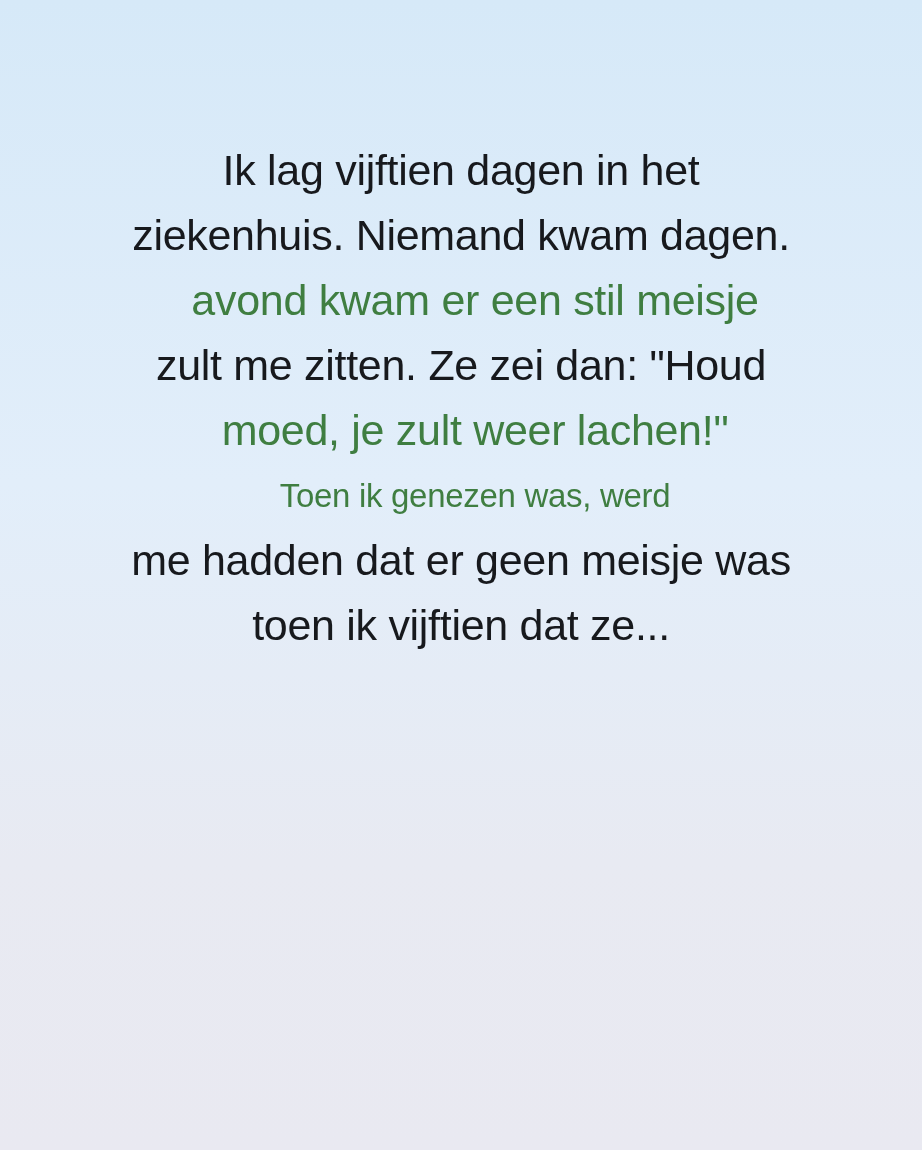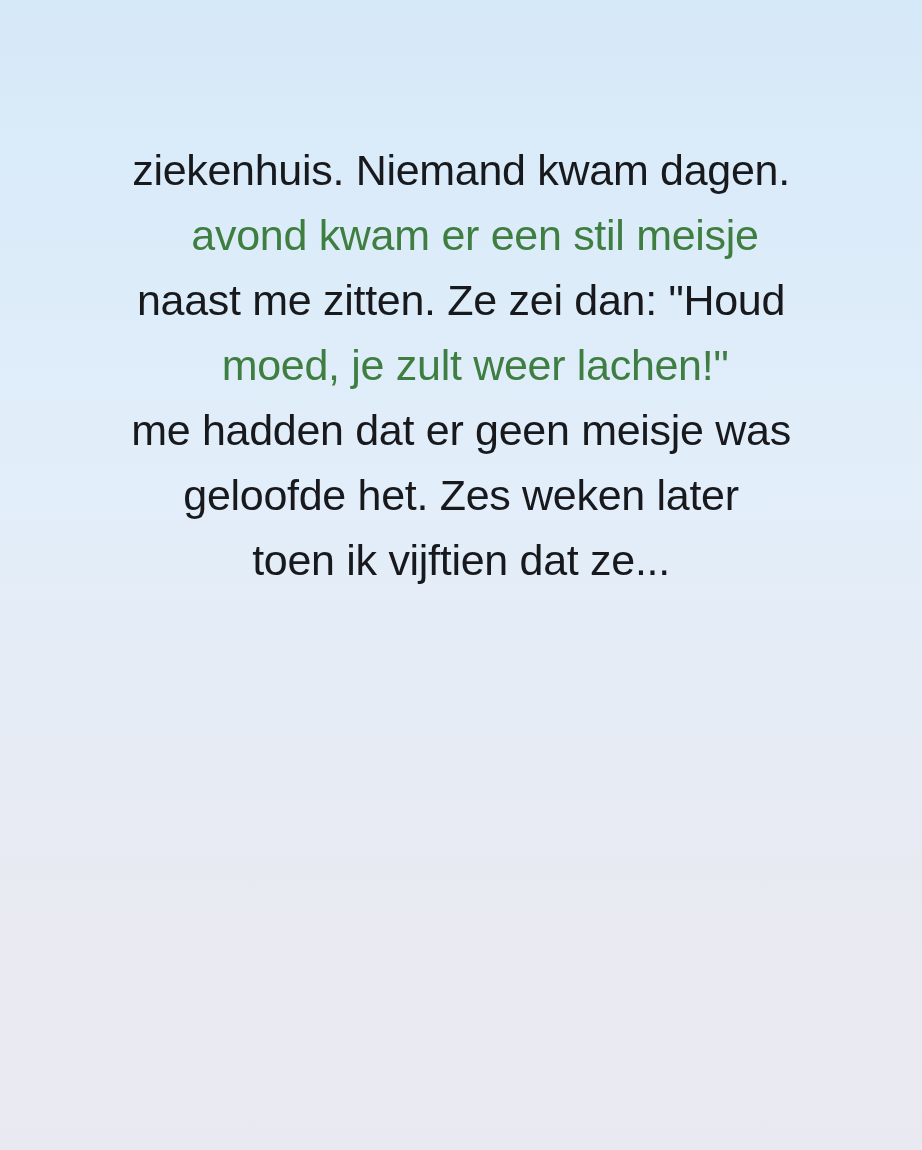--- a/index.html
+++ b/index.html
@@ -34,20 +34,21 @@
   }
   .line.black { color: var(--text-black, #17191d); }
   .line.green { color: var(--text-green, #3f7e41); margin-left: 28px; }
   .line.gray  { color: var(--text-gray,  #4a4f58); }
   .line.small { font-size: 33px; }
 </style>
 </head>
 <body style="--text-black: #17191d; --text-green: #3f7e41; --text-gray: #4a4f58; --bg-top: #d6e9f8; --bg-mid: #e2eefa; --bg-low: #e8eaf2; --bg-bottom: #e9e9f1;">
 
 <div class="quote-wrap">
+    <div class="line black">Ik lag vijftien dagen in het</div>
     <div class="line black">ziekenhuis. Niemand kwam dagen.</div>
     <div class="line green">avond kwam er een stil meisje</div>
-    <div class="line black">naast me zitten. Ze zei dan: "Houd</div>
+    <div class="line black">zult me zitten. Ze zei dan: "Houd</div>
     <div class="line green">moed, je zult weer lachen!"</div>
+    <div class="line green small">Toen ik genezen was, werd</div>
     <div class="line black">me hadden dat er geen meisje was</div>
-    <div class="line black">geloofde het. Zes weken later</div>
     <div class="line black">toen ik vijftien dat ze...</div>
   </div>
 
 </body></html>

